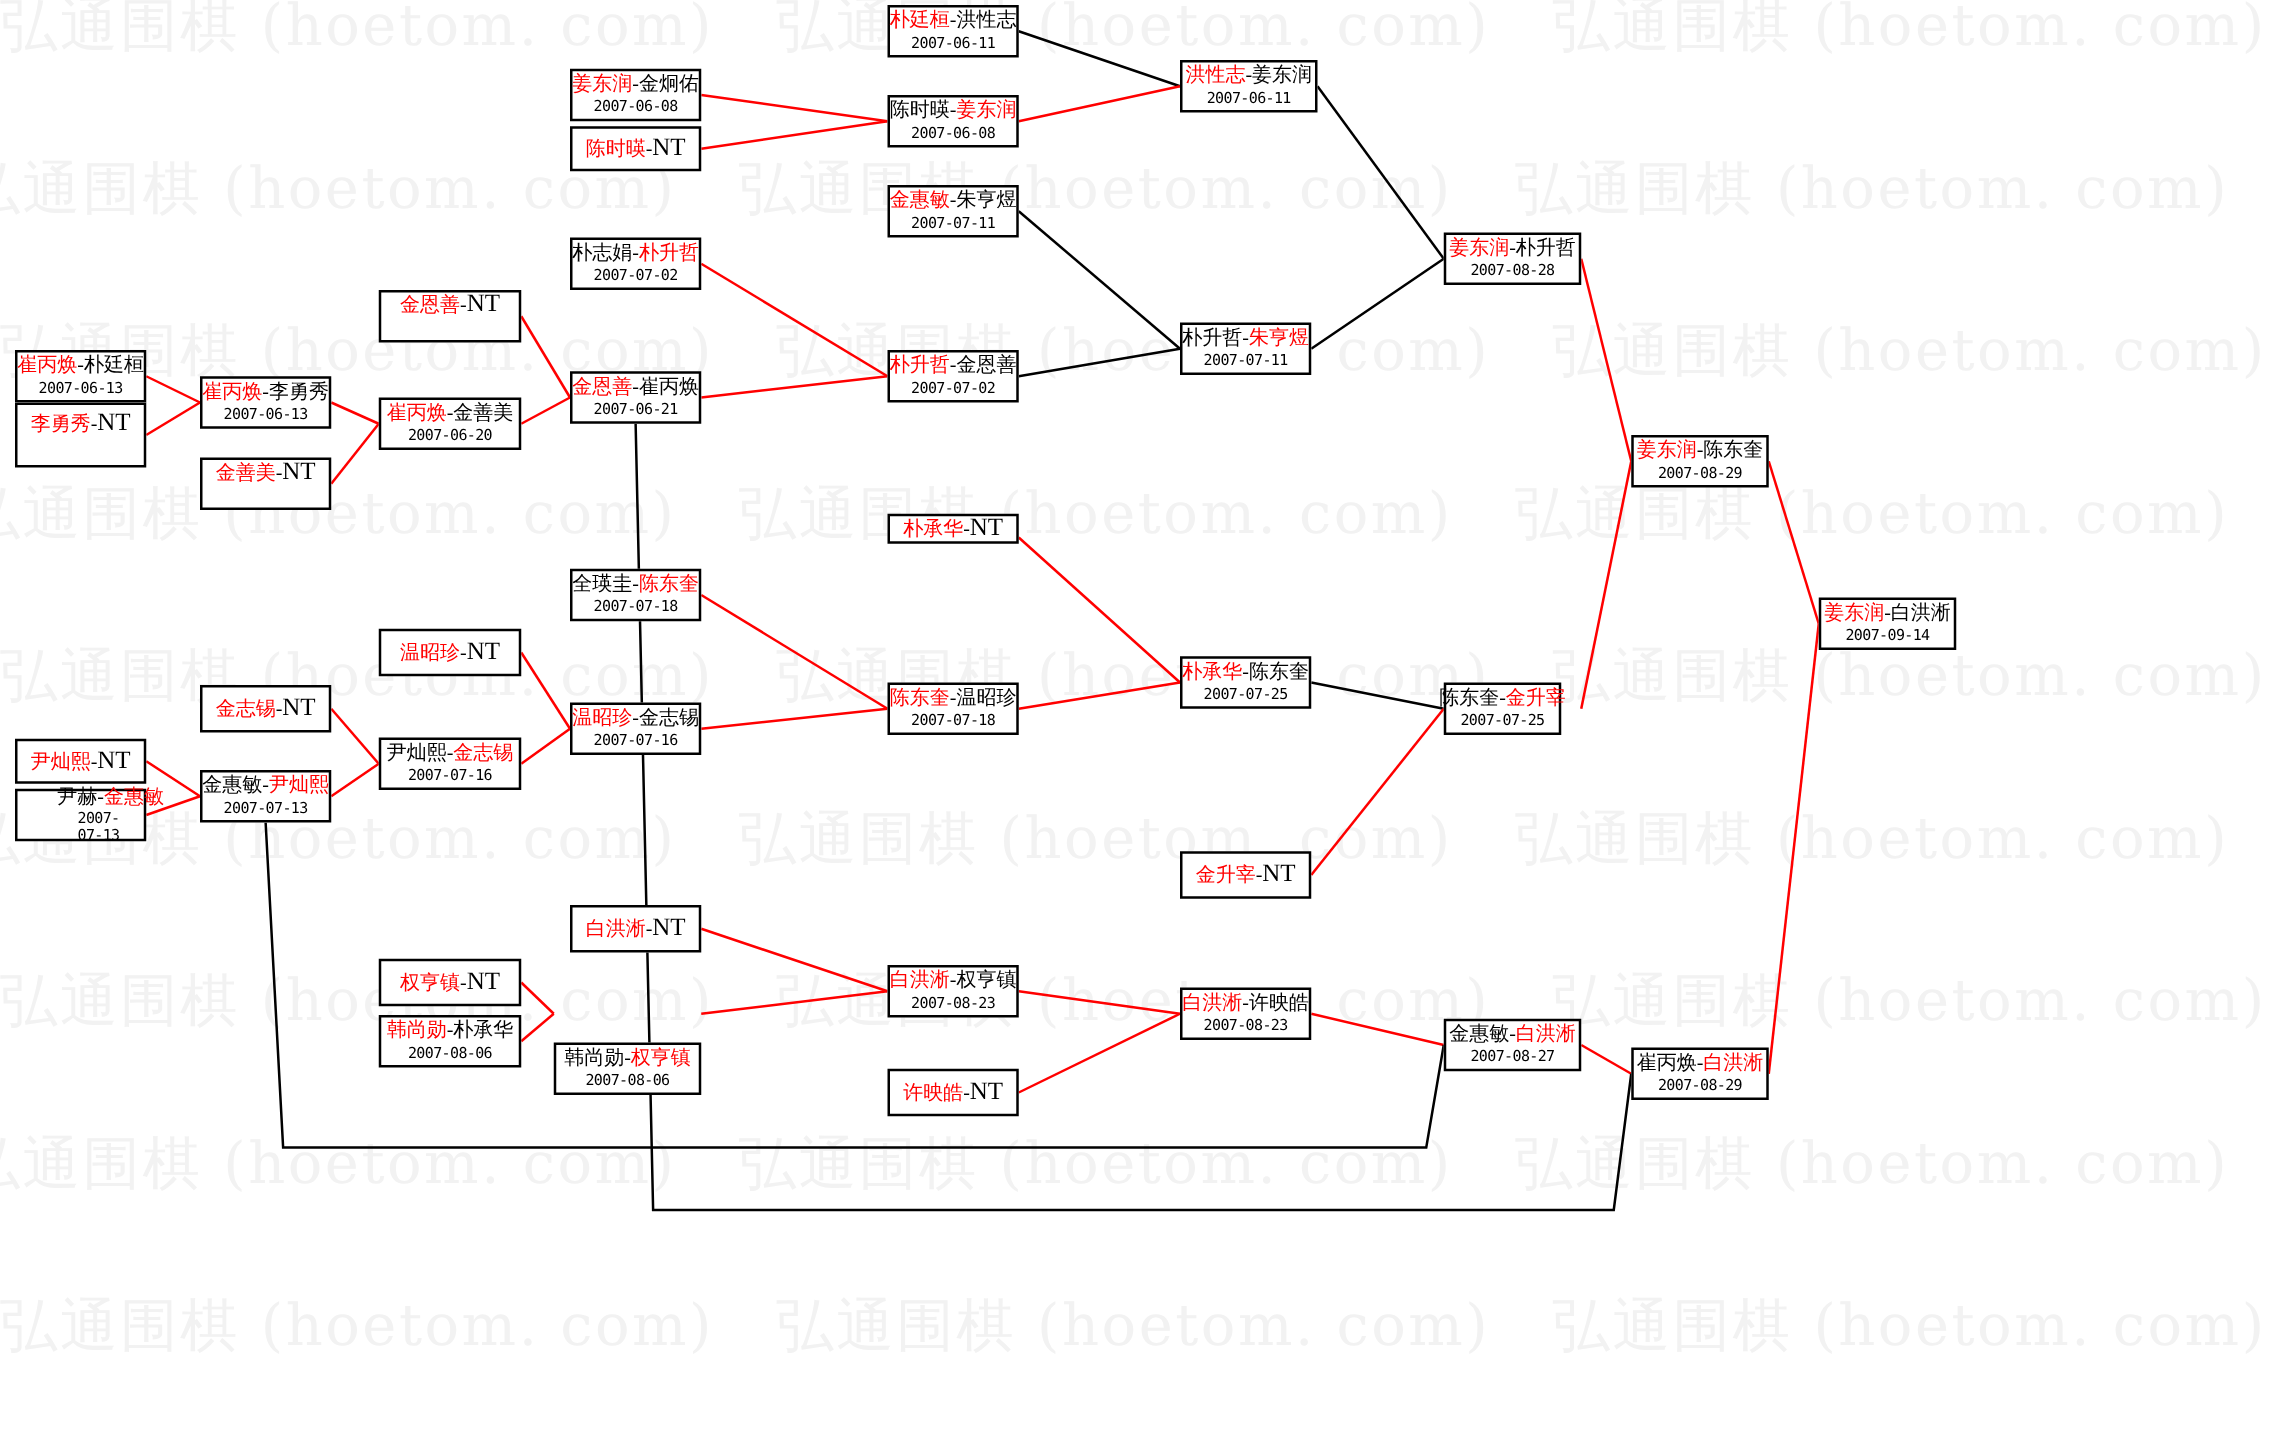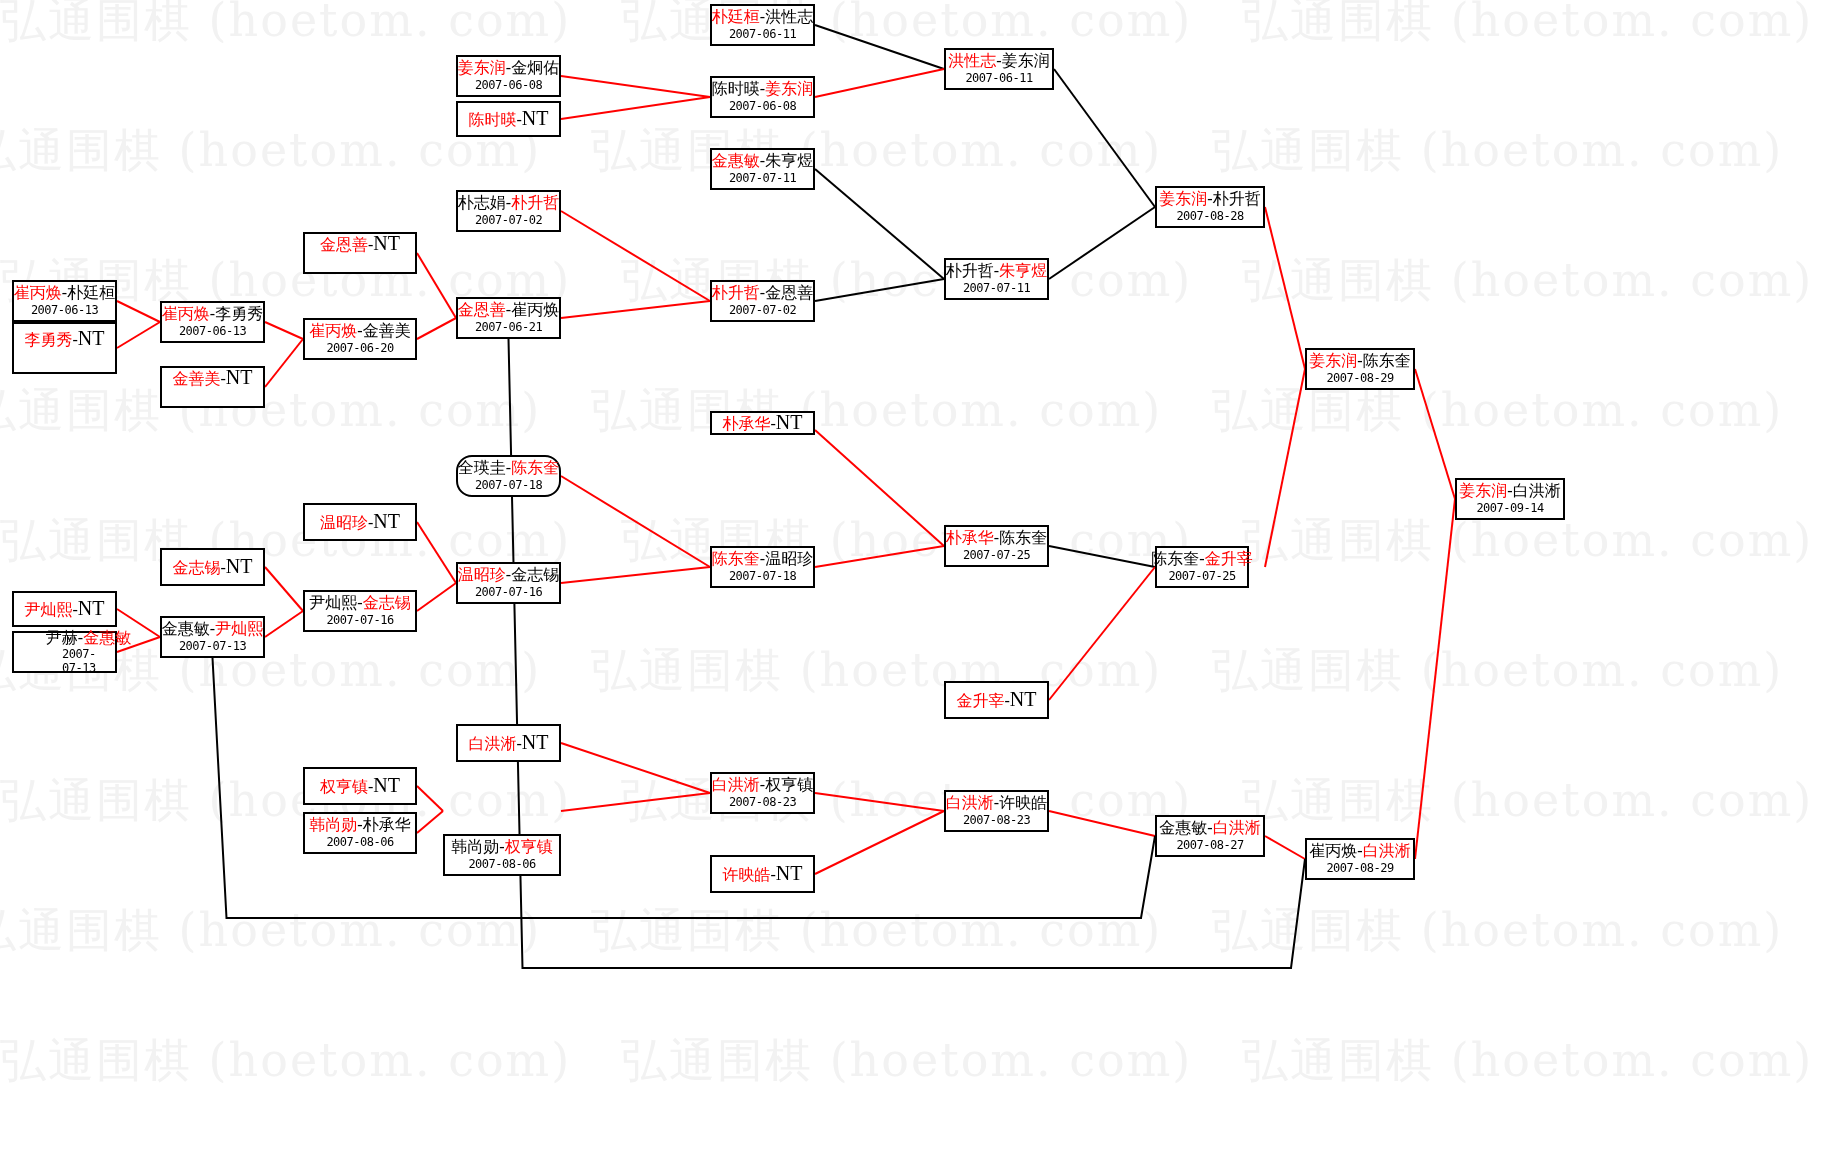--- a/index.html
+++ b/index.html
@@ -187,21 +187,21 @@
         <div class="players"><span class="w">姜东润</span><span class="sep">-</span><span class="l">陈东奎</span></div>
         <div class="date">2007-08-29</div>
       </div>
       <div class="node" style="left: 1455px; top: 478px; width: 110px; height: 42px; border-color: rgb(0, 0, 0);">
         <div class="players"><span class="w">姜东润</span><span class="sep">-</span><span class="l">白洪淅</span></div>
         <div class="date">2007-09-14</div>
       </div>
       <div class="node one-line" style="left: 710px; top: 411px; width: 105px; height: 24px; border-color: rgb(0, 0, 0);">
         <div class="players"><span class="w">朴承华</span><span class="sep">-</span><span class="nt">NT</span></div>
       </div>
-      <div class="node" style="left: 456px; top: 455px; width: 105px; height: 42px; border-color: rgb(0, 0, 0); border-radius: 16px;">
+      <div class="node" style="left: 456px; top: 455px; width: 105px; height: 42px; border-color: rgb(0, 0, 0);">
         <div class="players"><span class="l">全瑛圭</span><span class="sep">-</span><span class="w">陈东奎</span></div>
         <div class="date">2007-07-18</div>
       </div>
       <div class="node one-line" style="left: 303px; top: 503px; width: 114px; height: 38px; border-color: rgb(0, 0, 0);">
         <div class="players"><span class="w">温昭珍</span><span class="sep">-</span><span class="nt">NT</span></div>
       </div>
       <div class="node one-line" style="left: 160px; top: 548px; width: 105px; height: 38px; border-color: rgb(0, 0, 0);">
         <div class="players"><span class="w">金志锡</span><span class="sep">-</span><span class="nt">NT</span></div>
       </div>
       <div class="node one-line" style="left: 12px; top: 591px; width: 105px; height: 36px; border-color: rgb(0, 0, 0);">

